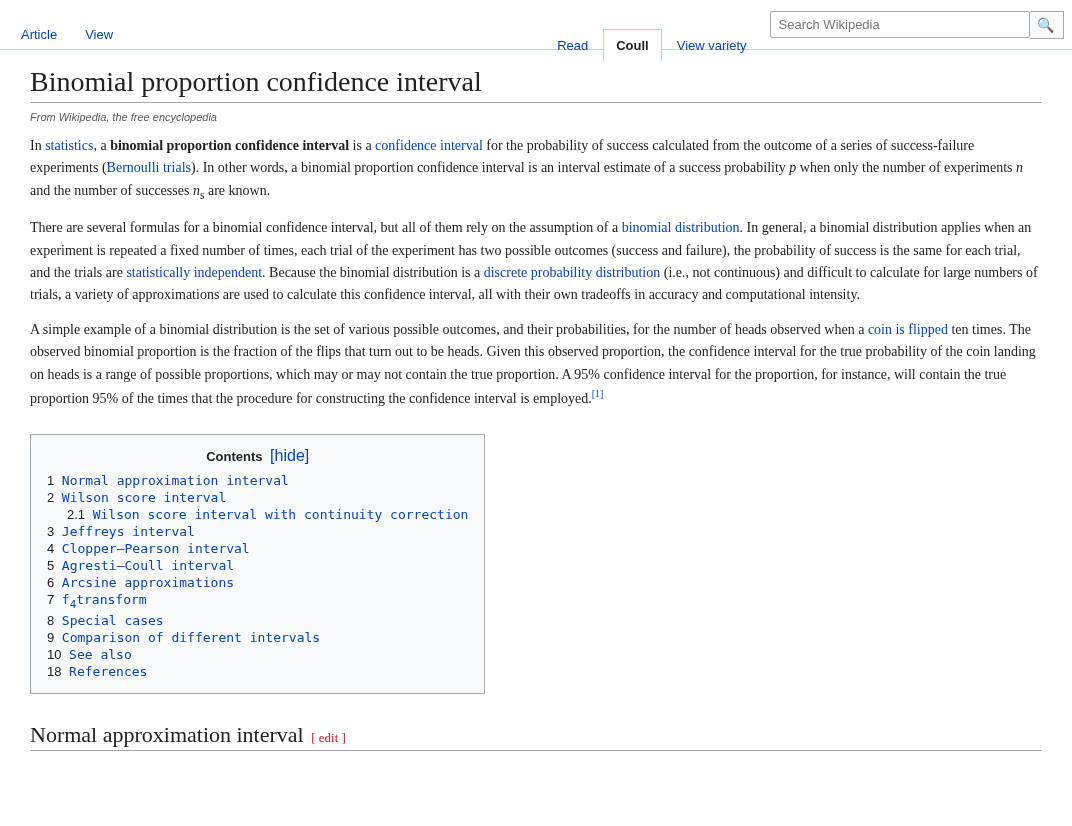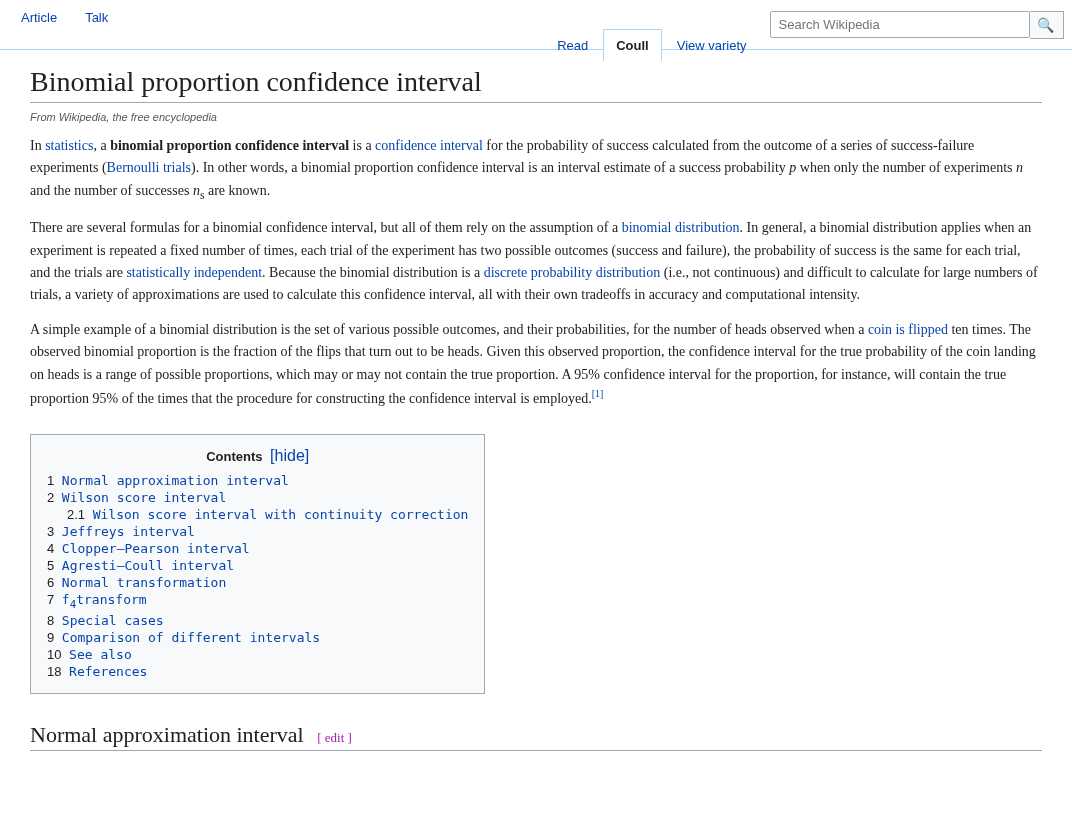--- a/index.html
+++ b/index.html
@@ -9,20 +9,21 @@
     #top-nav {
       display: flex;
       align-items: stretch;
       border-bottom: 1px solid #a7d7f9;
       background: #fff;
       padding: 0 8px;
       height: 50px;
     }
     .tab-group {
       display: flex;
+      align-items: flex-end;
       flex: 1;
     }
     .tab {
       padding: 8px 12px;
       font-size: 13px;
       cursor: pointer;
       color: #0645ad;
       text-decoration: none;
       border: 1px solid transparent;
       border-bottom: none;
@@ -156,35 +157,35 @@
       font-family: 'Linux Libertine', Georgia, Times, serif;
       font-size: 22px;
       font-weight: normal;
       border-bottom: 1px solid #a2a9b1;
       padding-bottom: 2px;
       margin-top: 16px;
       margin-bottom: 8px;
     }
     .edit-link {
       font-size: 13px;
-      color: #a21caf;
-      text-decoration: none;
-      margin-left: 8px;
+      color: #b91c1c;
+      text-decoration: none;
+      margin-left: 2px;
     }
 
     sup { font-size: 10px; vertical-align: super; }
     sup a { color: #0645ad; }
   </style>
 </head>
 <body>
 
 <div id="top-nav">
   <div class="tab-group">
     <a class="tab" href="#">Article</a>
-    <a class="tab" href="#">Talk</a>
+    <a class="tab" href="#">View</a>
   </div>
   <div class="tab-actions">
     <a class="tab-action" href="#">Read</a>
     <a class="tab-action active" href="#">Coull</a>
     <a class="tab-action" href="#">View variety</a>
   </div>
   <div class="search-area">
     <input class="search-input" type="text" placeholder="Search Wikipedia" style="">
     <button class="search-btn">🔍</button>
   </div>
@@ -238,21 +239,21 @@
       <li>
         <span class="toc-num">4</span>
         <a href="#">Clopper–Pearson interval</a>
       </li>
       <li>
         <span class="toc-num">5</span>
         <a href="#">Agresti–Coull interval</a>
       </li>
       <li>
         <span class="toc-num">6</span>
-        <a href="#">Normal transformation</a>
+        <a href="#">Arcsine approximations</a>
       </li>
       <li>
         <span class="toc-num">7</span>
         <a href="#">f<sub>4</sub>transform</a>
       </li>
       <li>
         <span class="toc-num">8</span>
         <a href="#">Special cases</a>
       </li>
       <li>

